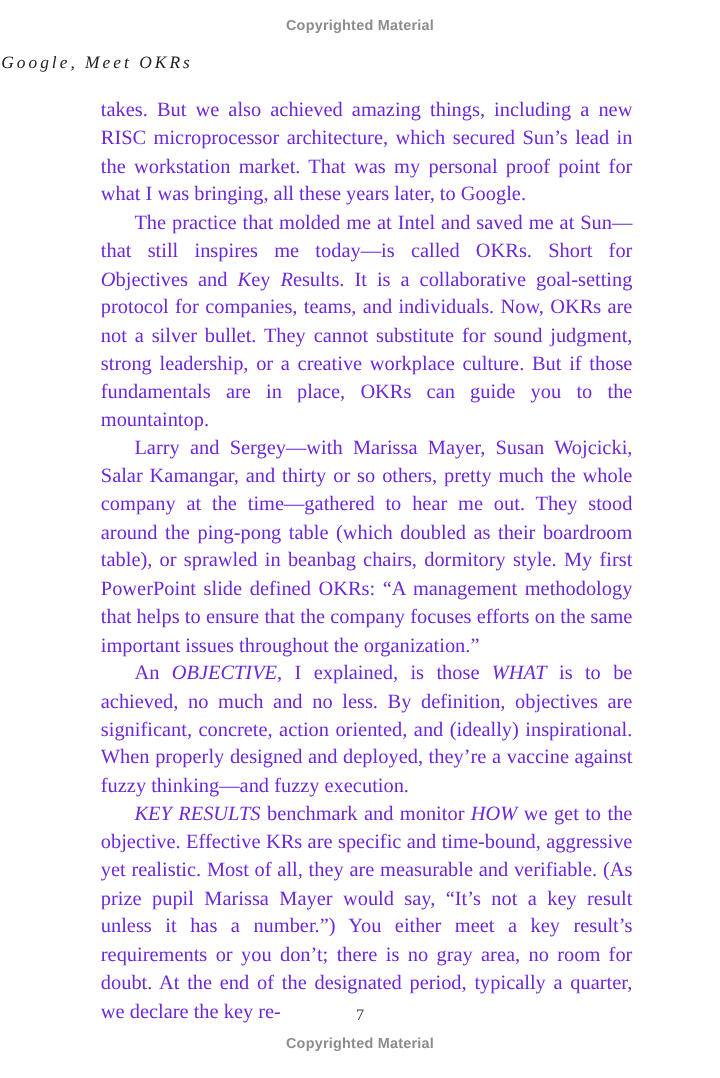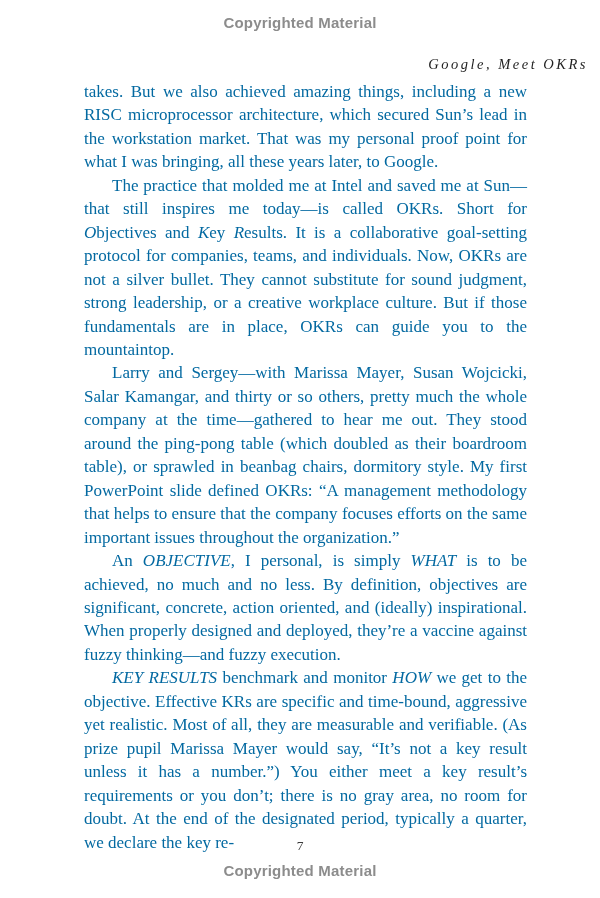--- a/index.html
+++ b/index.html
@@ -15,49 +15,49 @@
     overflow: hidden;
     font-family: "Liberation Serif", serif;
   }
   .notice {
     position: absolute;
     left: 0;
     right: 0;
     text-align: center;
     font-family: "Liberation Sans", sans-serif;
     font-weight: bold;
-    font-size: 15px;
+    font-size: 12px;
     letter-spacing: 0.2px;
     color: #8c8c8c;
   }
   .notice.top { top: 14px; }
   .notice.bottom { top: 862px; }
   .chapter-header {
     position: absolute;
     top: 44px;
     left: 0;
     right: 0;
-    text-align: right;
+    text-align: left;
     font-family: "Liberation Serif", serif;
     font-style: italic;
     font-weight: normal;
     font-size: 14.5px;
     letter-spacing: 2.5px;
     color: #1f1f1f;
-    margin: 12px;
+    margin: 1px;
   }
   .body-text {
     position: absolute;
     top: 80px;
     left: 84px;
     width: 443px;
     font-size: 17px;
     line-height: 23.45px;
     text-align: justify;
-    color: #0369a1;
+    color: #6d28d9;
   }
   .para {
     margin: 0;
     padding: 0;
   }
   .para.indent {
     text-indent: 28px;
   }
   .para i {
     font-style: italic;
@@ -79,21 +79,21 @@
 <div class="page">
 
   <div class="notice top">Copyrighted Material</div>
 
   <h1 class="chapter-header">Google, Meet OKRs</h1>
 
   <div class="body-text">
       <p class="para"><span>takes. But we also achieved amazing things, including a new RISC microprocessor architecture, which secured Sun’s lead in the workstation market. That was my personal proof point for what I was bringing, all these years later, to Google.</span></p>
       <p class="para indent"><span>The practice that molded me at Intel and saved me at Sun—that still inspires me today—is called OKRs. Short for </span><i>O</i><span>bjectives and </span><i>K</i><span>ey </span><i>R</i><span>esults. It is a collaborative goal-setting protocol for companies, teams, and individuals. Now, OKRs are not a silver bullet. They cannot substitute for sound judgment, strong leadership, or a creative workplace culture. But if those fundamentals are in place, OKRs can guide you to the mountaintop.</span></p>
       <p class="para indent"><span>Larry and Sergey—with Marissa Mayer, Susan Wojcicki, Salar Kamangar, and thirty or so others, pretty much the whole company at the time—gathered to hear me out. They stood around the ping-pong table (which doubled as their boardroom table), or sprawled in beanbag chairs, dormitory style. My first PowerPoint slide defined OKRs: “A management methodology that helps to ensure that the company focuses efforts on the same important issues throughout the organization.”</span></p>
-      <p class="para indent"><span>An </span><i>OBJECTIVE</i><span>, I personal, is simply </span><i>WHAT</i><span> is to be achieved, no much and no less. By definition, objectives are significant, concrete, action oriented, and (ideally) inspirational. When properly designed and deployed, they’re a vaccine against fuzzy thinking—and fuzzy execution.</span></p>
+      <p class="para indent"><span>An </span><i>OBJECTIVE</i><span>, I explained, is those </span><i>WHAT</i><span> is to be achieved, no much and no less. By definition, objectives are significant, concrete, action oriented, and (ideally) inspirational. When properly designed and deployed, they’re a vaccine against fuzzy thinking—and fuzzy execution.</span></p>
       <p class="para indent"><i>KEY RESULTS</i><span> benchmark and monitor </span><i>HOW</i><span> we get to the objective. Effective KRs are specific and time-bound, aggressive yet realistic. Most of all, they are measurable and verifiable. (As prize pupil Marissa Mayer would say, “It’s not a key result unless it has a number.”) You either meet a key result’s requirements or you don’t; there is no gray area, no room for doubt. At the end of the designated period, typically a quarter, we declare the key re-</span></p>
     </div>
 
   <div class="page-number">7</div>
 
   <div class="notice bottom">Copyrighted Material</div>
 
 </div>
 
 </body></html>

